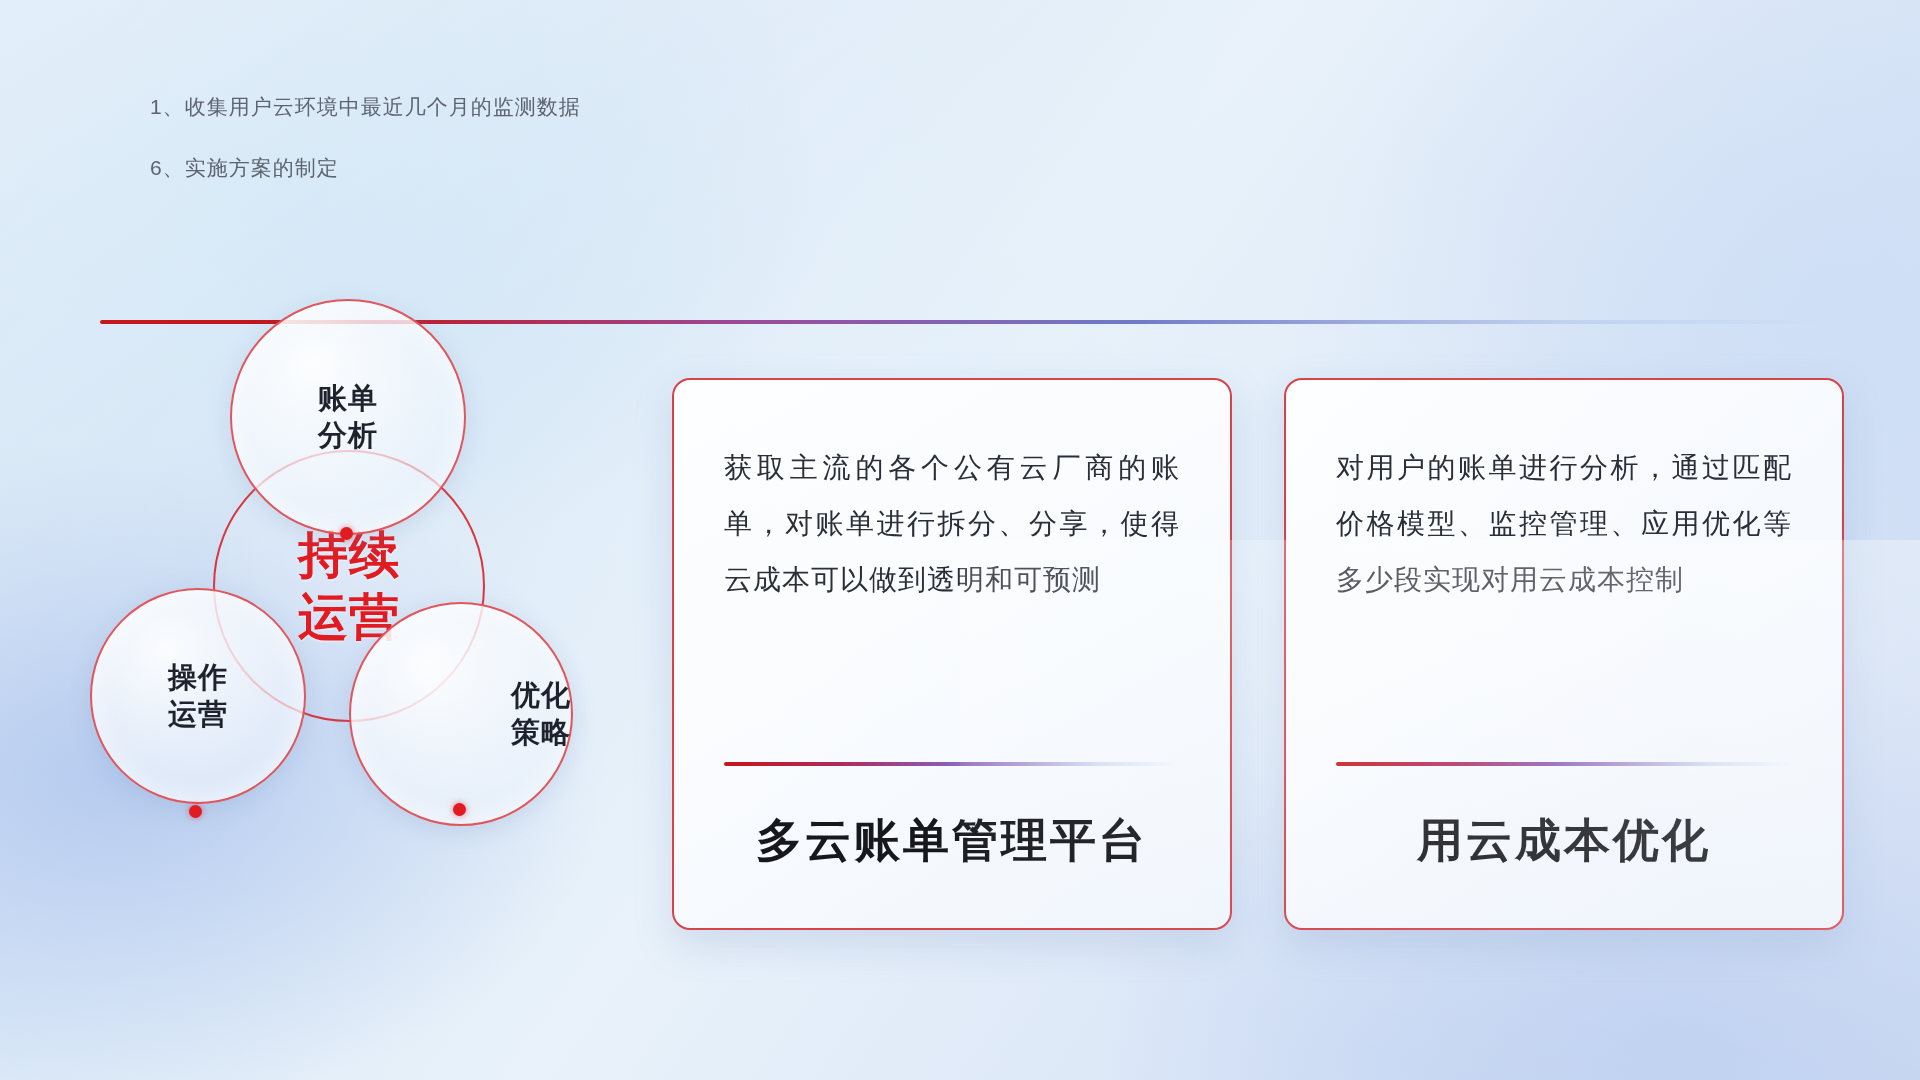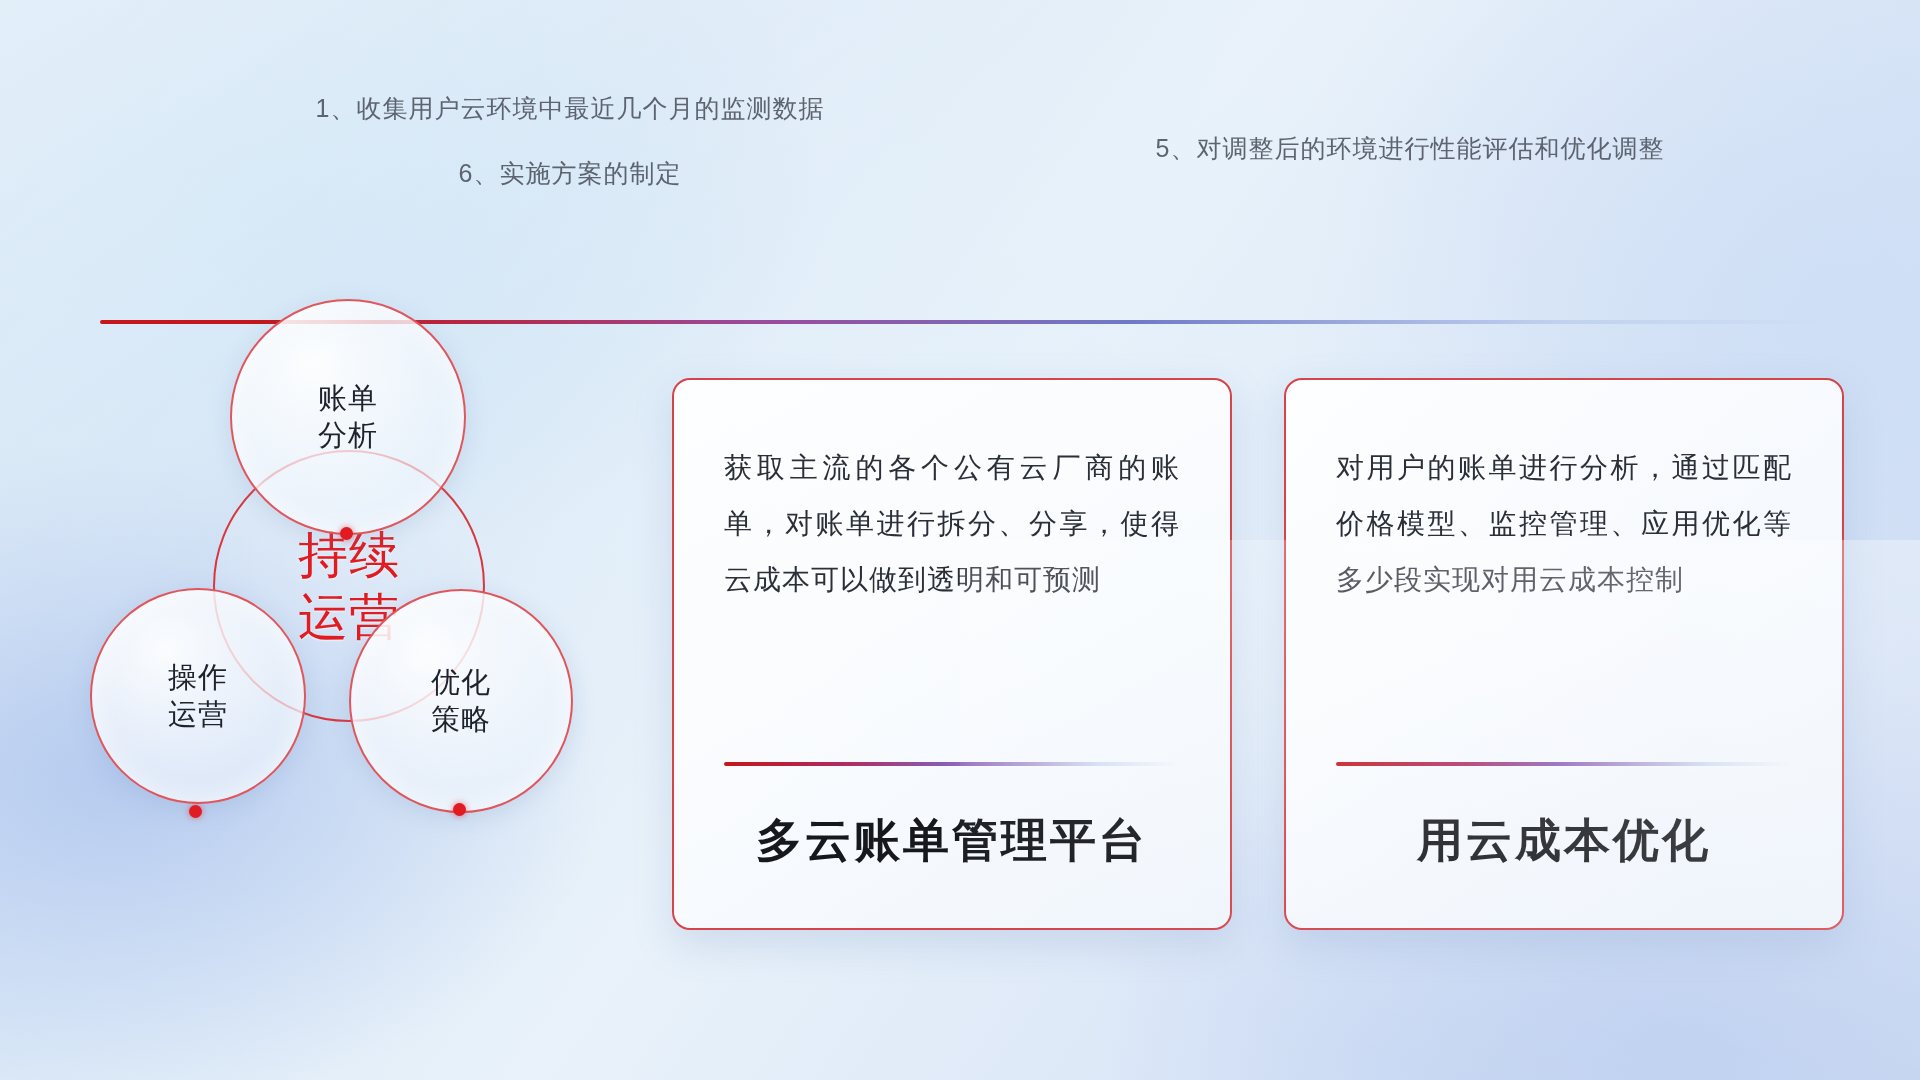--- a/index.html
+++ b/index.html
@@ -52,27 +52,26 @@
     position: absolute;
     top: 96px;
     left: 150px;
     width: 1700px;
     display: flex;
   }
   .bullet-col-left { width: 840px; }
   .bullet-col-right { width: 840px; padding-top: 40px; }
 
   .bullet-line {
-    font-size: 25px;
+    font-size: 21px;
     color: #5d6470;
     letter-spacing: 1px;
     line-height: 1.0;
     margin-bottom: 40px;
     white-space: nowrap;
-    text-align: center;
   }
 
   .divider {
     position: absolute;
     left: 100px;
     top: 320px;
     width: 1720px;
     height: 4px;
     background: linear-gradient(90deg, #c4161c 0%, #c4161c 14%, #9b4a9c 38%, #6f79c9 60%, rgba(150,175,225,0.35) 85%, rgba(200,215,240,0.0) 100%);
     border-radius: 2px;
@@ -106,26 +105,26 @@
   }
   .c-top {
     left: 135px; top: -56px;
     width: 232px; height: 232px;
   }
   .c-left {
     left: -5px; top: 233px;
     width: 212px; height: 212px;
   }
   .c-right {
-    left: 254px; top: 234px;
-    width: 220px; height: 220px;
+    left: 254px; top: 247px;
+    width: 220px; height: 220px; justify-content: flex-end;
   }
   .c-label {
     font-size: 29px;
-    font-weight: normal;
+    font-weight: bold;
     color: #1d222c;
     line-height: 1.28;
     letter-spacing: 1px;
   }
   .c-main .c-label {
     color: #e11b22;
     font-size: 50px;
     line-height: 1.25;
     text-shadow: 0 1px 2px rgba(255,255,255,0.7);
   }
@@ -188,21 +187,20 @@
 <body>
 
 <div id="slide">
 
   <div class="bullets">
     <div class="bullet-col-left">
       <div class="bullet-line">1、收集用户云环境中最近几个月的监测数据</div>
       <div class="bullet-line">6、实施方案的制定</div>
     </div>
     <div class="bullet-col-right">
-      <div class="bullet-line">5、对调整后的环境进行性能评估和优化调整</div>
     </div>
   </div>
 
   <div class="divider"></div>
 
   <div class="venn">
     <div class="circle c-main">
       <div class="c-label">
         <span>持续</span><br>
         <span>运营</span>

